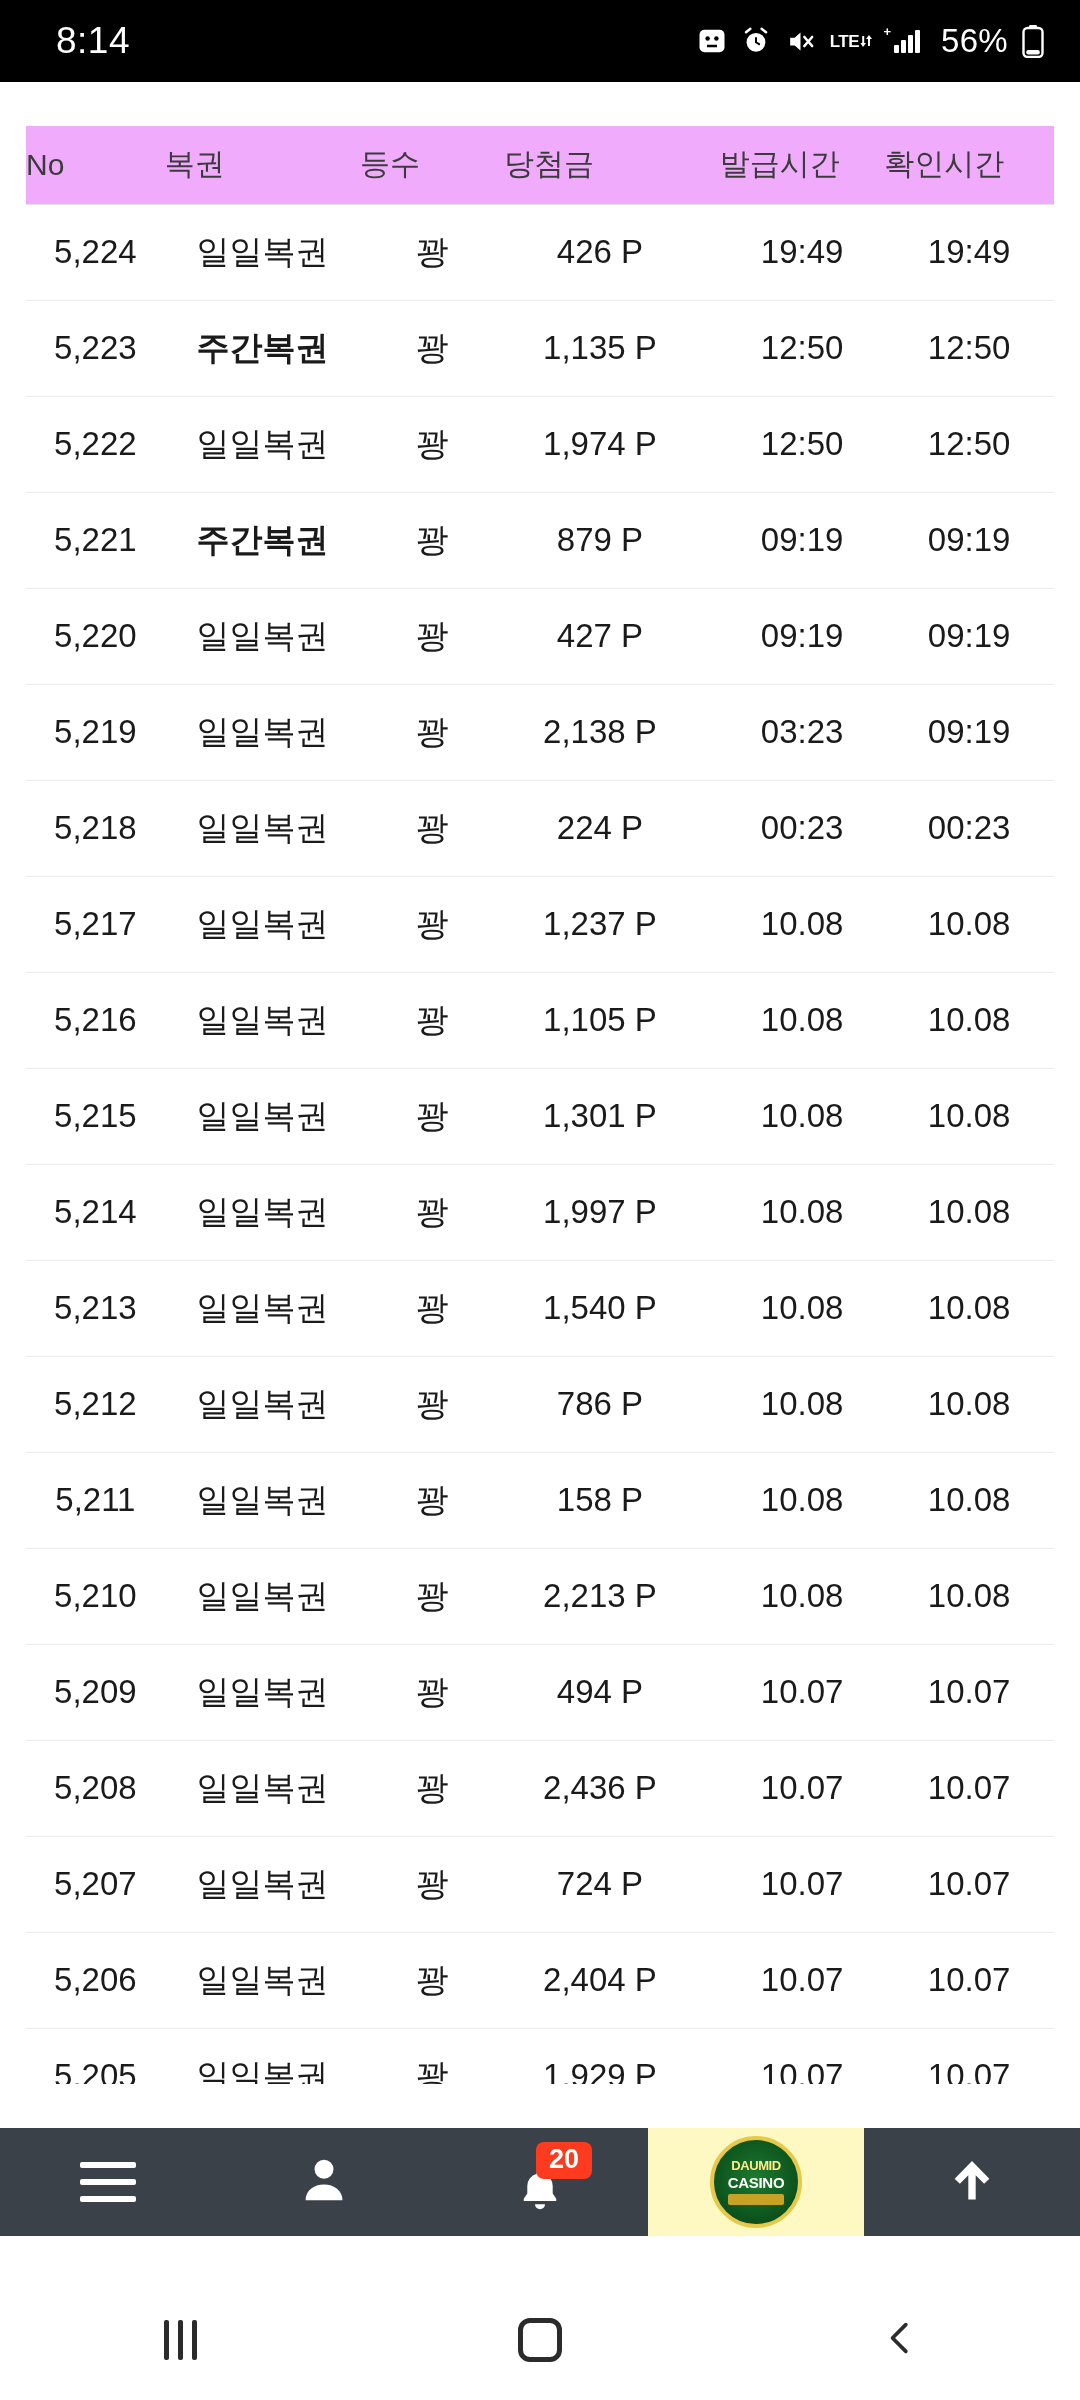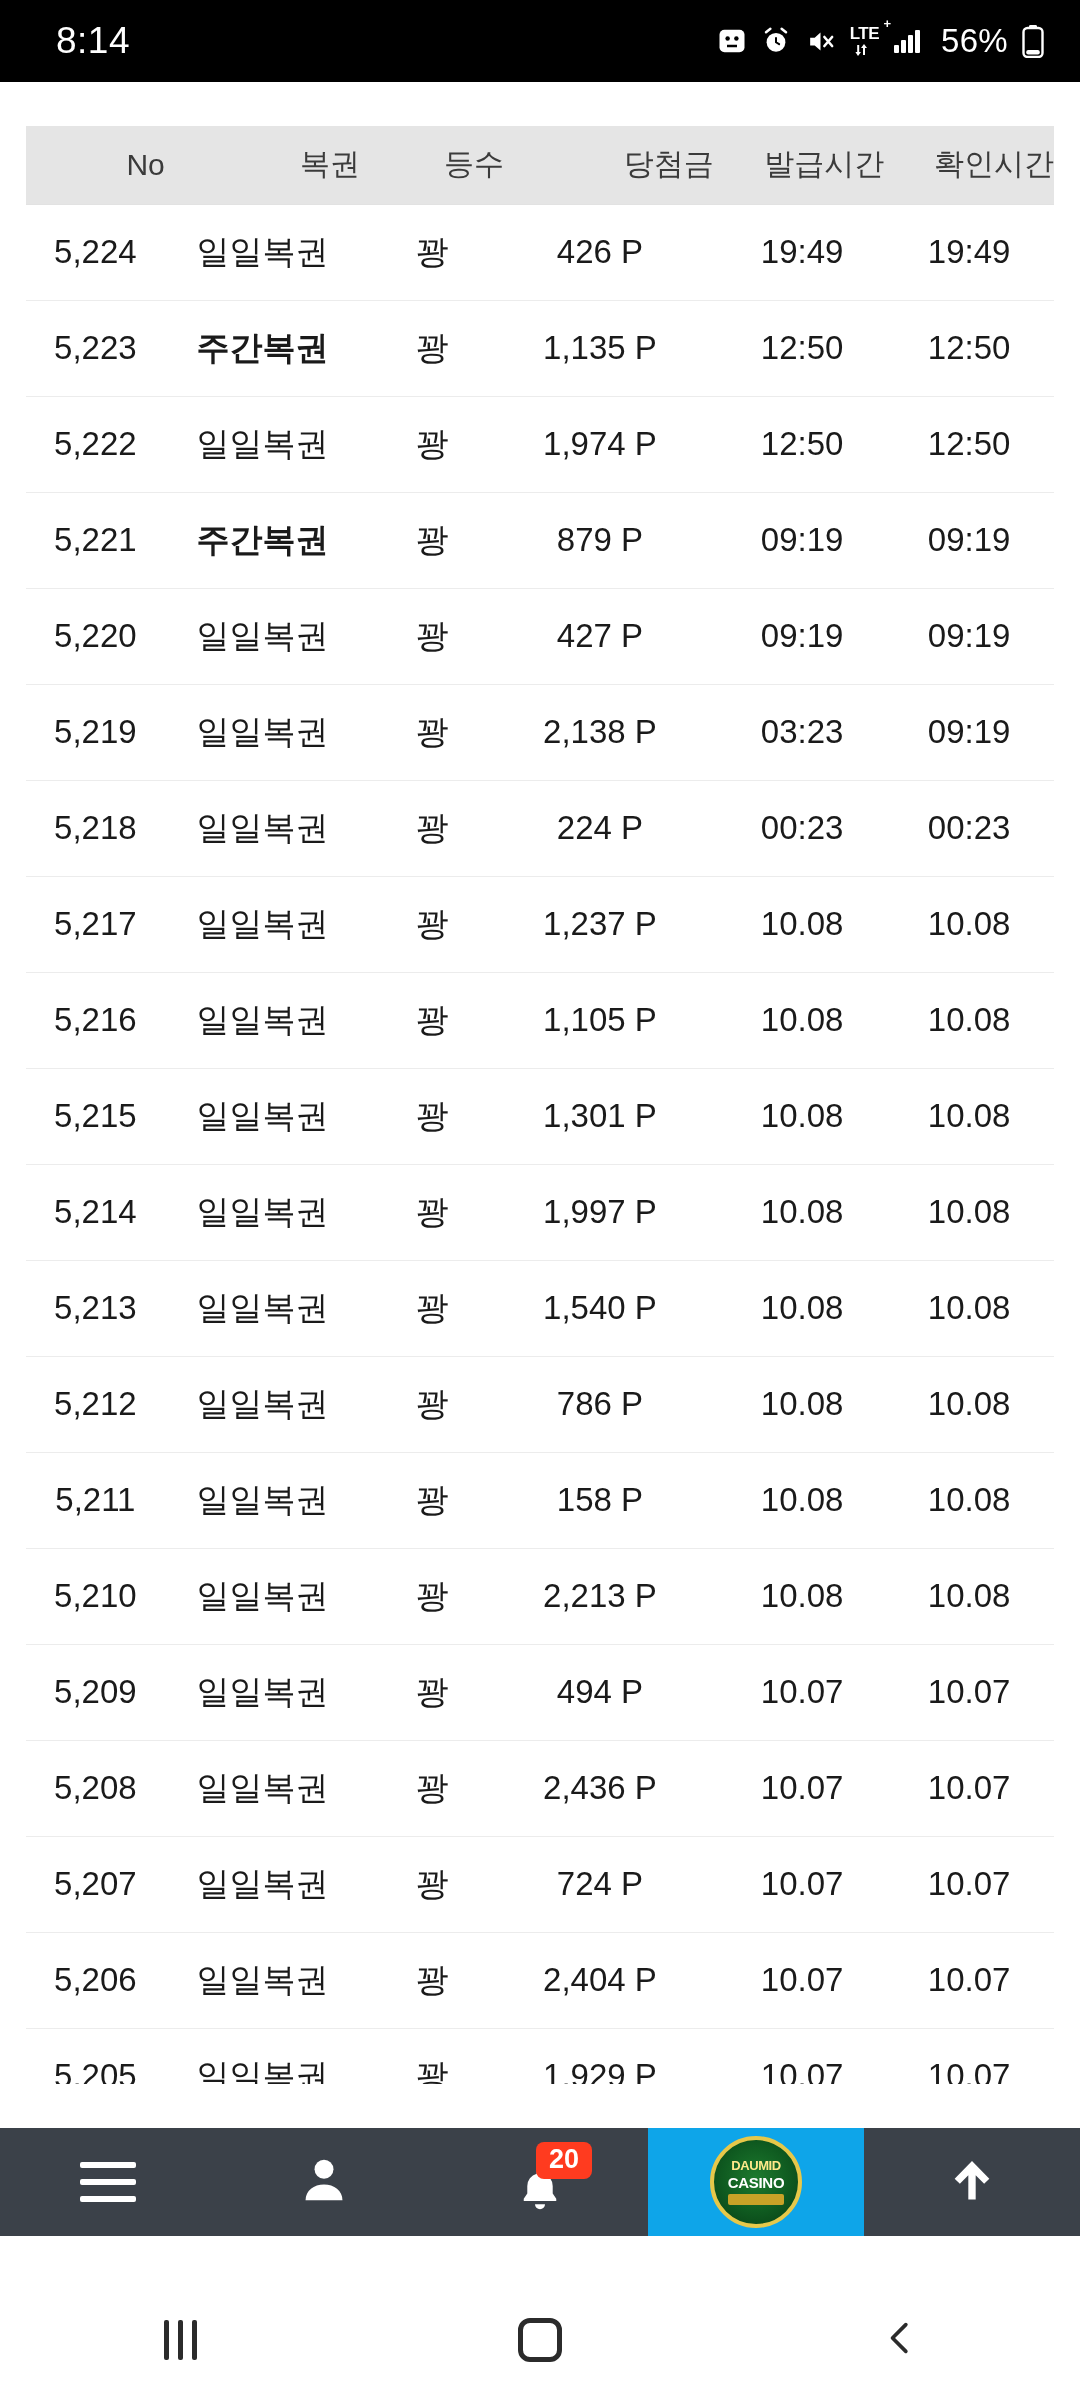--- a/index.html
+++ b/index.html
@@ -49,22 +49,22 @@
   .sicon svg { display: block; }
   .battery-text {
     font-size: 33px;
     margin-left: 4px;
     letter-spacing: 0.3px;
   }
   .lte-badge {
     font-size: 17px;
     line-height: 1;
     display: flex;
-    flex-direction: column;
-    align-items: center;
+    flex-direction: row;
+    align-items: flex-start;
     position: relative;
   }
   .lte-badge .lte-main { font-weight: 700; letter-spacing: -0.5px; }
   .lte-badge .lte-sup {
     position: absolute;
     top: -8px; right: -12px;
     font-size: 13px;
     font-weight: 700;
   }
 
@@ -74,26 +74,26 @@
     background: #ffffff;
     padding: 0 26px;
     overflow: hidden;
   }
   table.lottery {
     width: 100%;
     border-collapse: collapse;
     table-layout: fixed;
   }
   table.lottery thead th {
-    background: #e5e5e5;
+    background: #f0abfc;
     color: #3b3b3b;
     font-size: 30px;
     font-weight: 400;
     height: 78px;
-    text-align: right;
+    text-align: left;
     border-bottom: 1px solid #e2e2e2;
   }
   table.lottery tbody td {
     height: 96px;
     font-size: 33px;
     color: #1a1a1a;
     text-align: center;
     border-bottom: 1px solid #ececec;
     white-space: nowrap;
   }
@@ -126,21 +126,21 @@
   }
   .nav-item {
     flex: 1 1 0;
     display: flex;
     align-items: center;
     justify-content: center;
     position: relative;
     color: #ffffff;
   }
   .nav-item.highlight {
-    background: #0ea5e9;
+    background: #fef9c3;
   }
   .hamburger {
     width: 56px; height: 40px;
     display: flex; flex-direction: column; justify-content: space-between;
   }
   .hamburger span {
     display: block; height: 6px; background: #ffffff; border-radius: 2px;
   }
   .badge {
     position: absolute;

